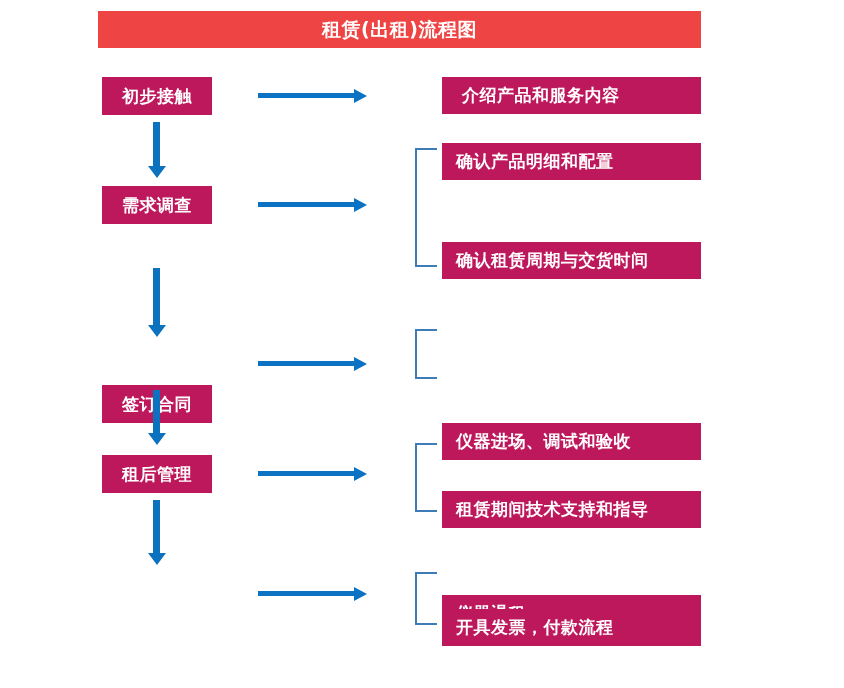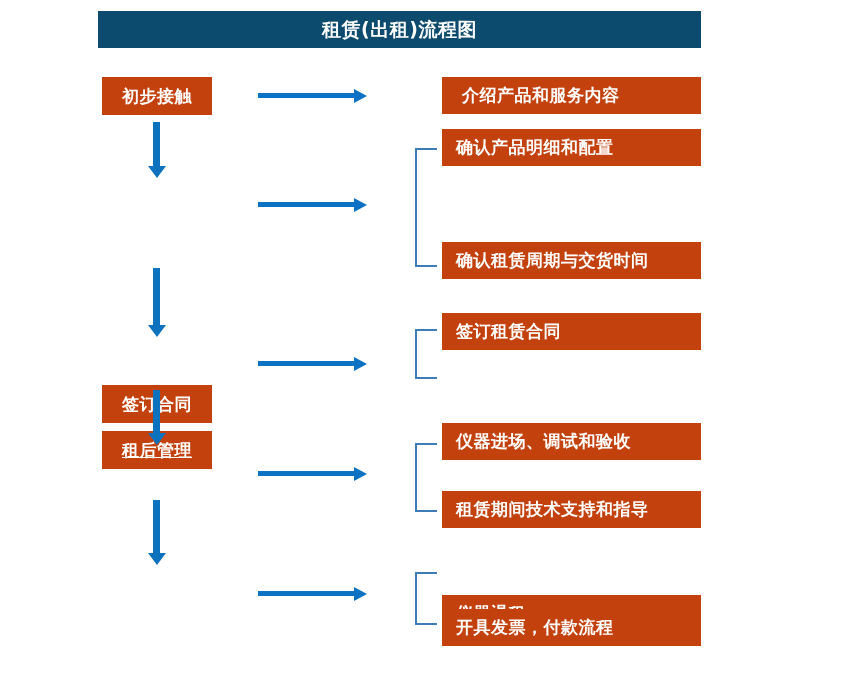--- a/index.html
+++ b/index.html
@@ -12,36 +12,36 @@
   }
   #canvas {
     position: relative;
     width: 844px;
     height: 688px;
     background: #ffffff;
     overflow: hidden;
   }
   .box {
     position: absolute;
-    background: #c2410c;
+    background: #be185d;
     color: #ffffff;
     font-weight: bold;
     display: flex;
     align-items: center;
     letter-spacing: 0.5px;
     box-sizing: border-box;
   }
   .title-bar {
     left: 98px;
     top: 11px;
     width: 603px;
     height: 37px;
     justify-content: center;
     font-size: 19px;
-    background: #0c4a6e;
+    background: #ef4444;
   }
   .stage-box {
     left: 102px;
     width: 110px;
     height: 38px;
     justify-content: center;
     font-size: 17px;
   }
   .detail-box {
     left: 442px;
@@ -99,41 +99,41 @@
   }
 </style>
 </head>
 <body>
 
 <div id="canvas">
 
   <div class="box title-bar">租赁(出租)流程图</div>
 
   <div class="box stage-box" style="top:77px;">初步接触</div>
+  <div class="box stage-box" style="top:186px;">需求调查</div>
   <div class="box stage-box" style="top:345px;margin-top:40px;">签订合同</div>
-  <div class="box stage-box" style="top:431px;text-decoration:underline;">租后管理</div>
+  <div class="box stage-box" style="top:455px;">租后管理</div>
 
   <div class="varrow" style="top:122px; height:45px;"></div>
   <div class="varrow" style="top:268px; height:58px;"></div>
   <div class="varrow" style="top:500px; height:54px;"></div>
   <div class="varrow" style="top:390px; height:44px;"></div>
 
   <div class="harrow" style="top:93px;"></div>
   <div class="harrow" style="top:202px;"></div>
   <div class="harrow" style="top:361px;"></div>
   <div class="harrow" style="top:471px;"></div>
   <div class="harrow" style="top:591px;"></div>
 
   <div class="bracket" style="top:148px; height:119px;"></div>
   <div class="bracket" style="top:329px; height:50px;"></div>
   <div class="bracket" style="top:443px; height:69px;"></div>
   <div class="bracket" style="top:572px; height:53px;"></div>
 
   <div class="box detail-box" style="top:77px;padding-left:20px;">介绍产品和服务内容</div>
-  <div class="box detail-box" style="top:129px;">确认产品明细和配置</div>
+  <div class="box detail-box" style="top:143px;">确认产品明细和配置</div>
   <div class="box detail-box" style="top:242px;">确认租赁周期与交货时间</div>
-  <div class="box detail-box" style="top:313px;">签订租赁合同</div>
   <div class="box detail-box" style="top:491px;">租赁期间技术支持和指导</div>
   <div class="box detail-box" style="top:423px;">仪器进场、调试和验收</div>
   <div class="box detail-box" style="top:595px;">仪器退租</div>
   <div class="box detail-box" style="top:609px;">开具发票，付款流程</div>
 
 </div>
 
 </body></html>

